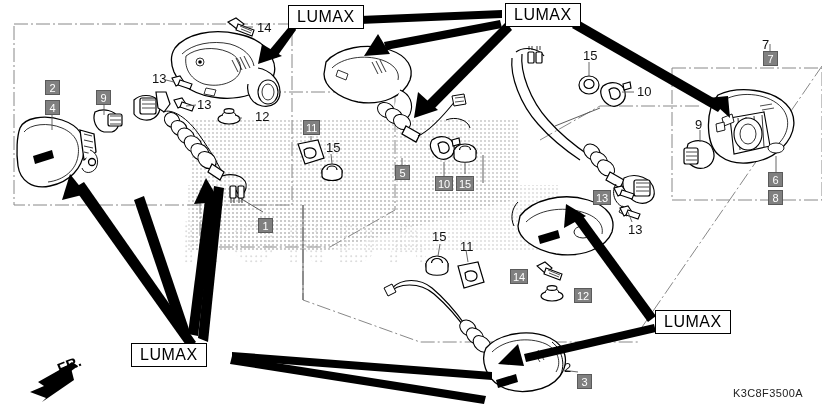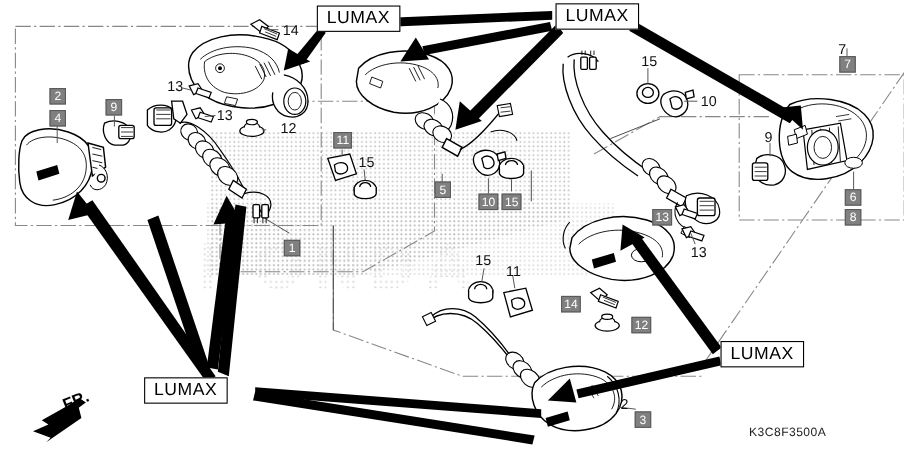--- a/index.html
+++ b/index.html
@@ -480,15 +480,15 @@
   <div class="plab" style="left:762px;top:38px;">7</div>
   <div class="plab" style="left:695px;top:118px;">9</div>
   <div class="plab" style="left:628px;top:223px;">13</div>
 
   <div class="plab" style="left:432px;top:230px;">15</div>
   <div class="plab" style="left:460px;top:240px;">11</div>
   <div class="plab" style="left:564px;top:361px;">2</div>
 
   <div class="frtext" style="left:57px;top:356px;">FR.</div>
 
-  <div class="partno" style="left:681px;top:387px;text-align:center;">K3C8F3500A</div>
+  <div class="partno" style="left:733px;top:387px;text-align:center;">K3C8F3500A</div>
 
 </div>
 
 </body></html>

